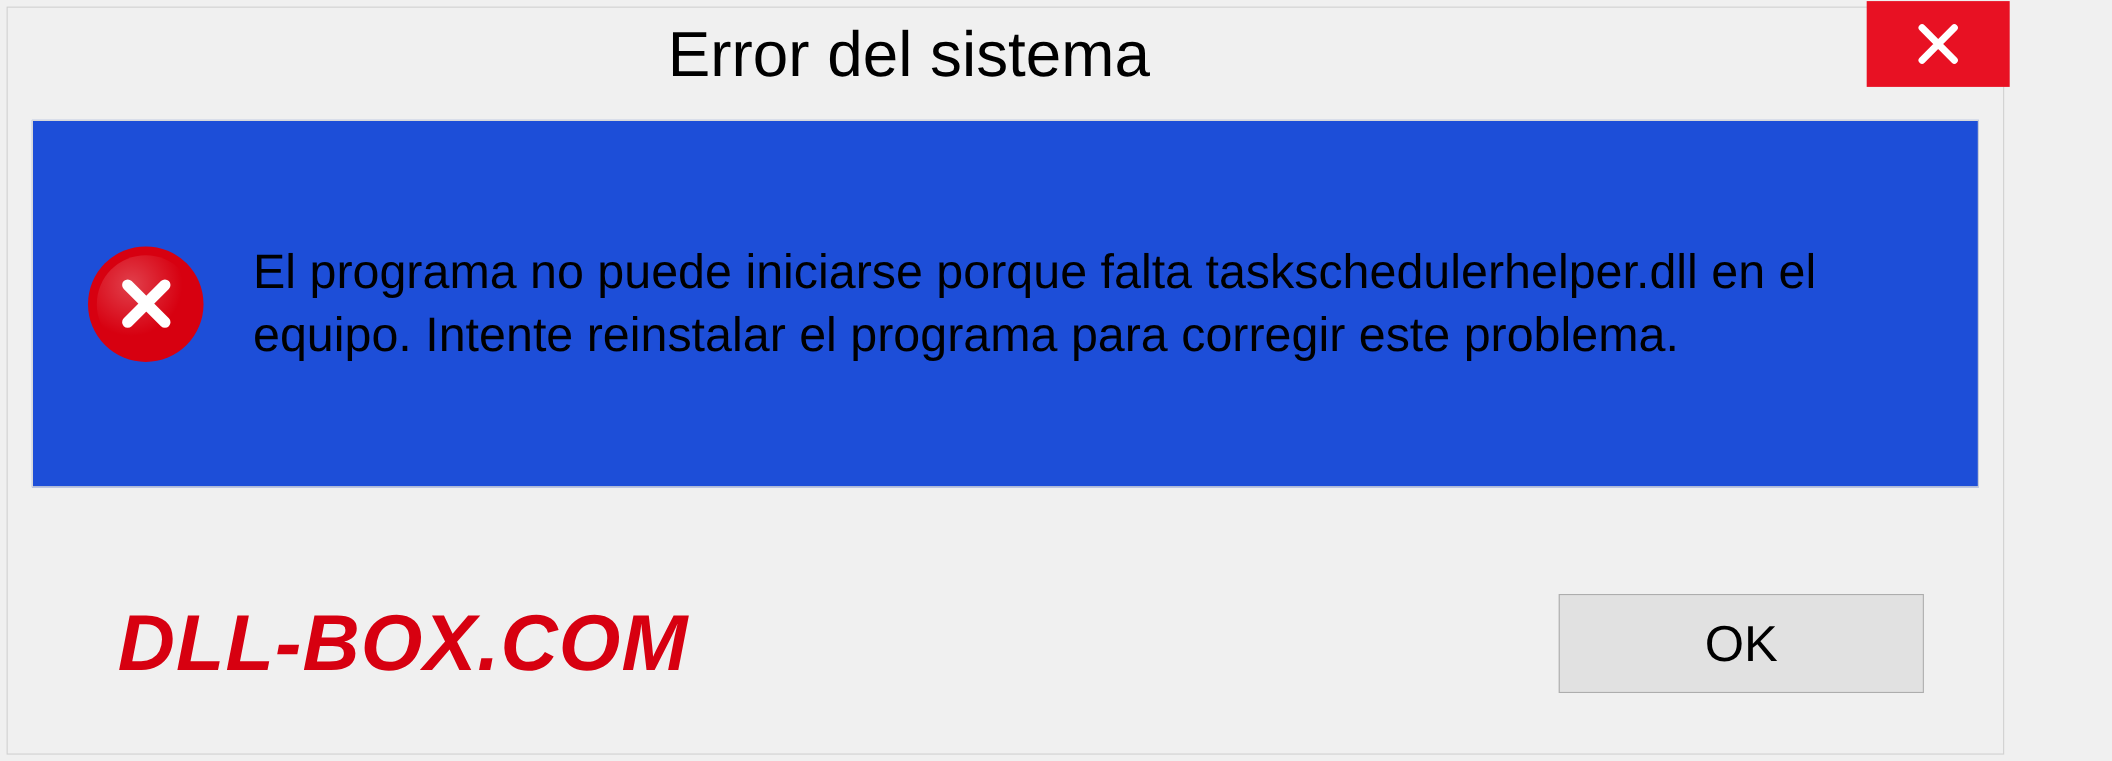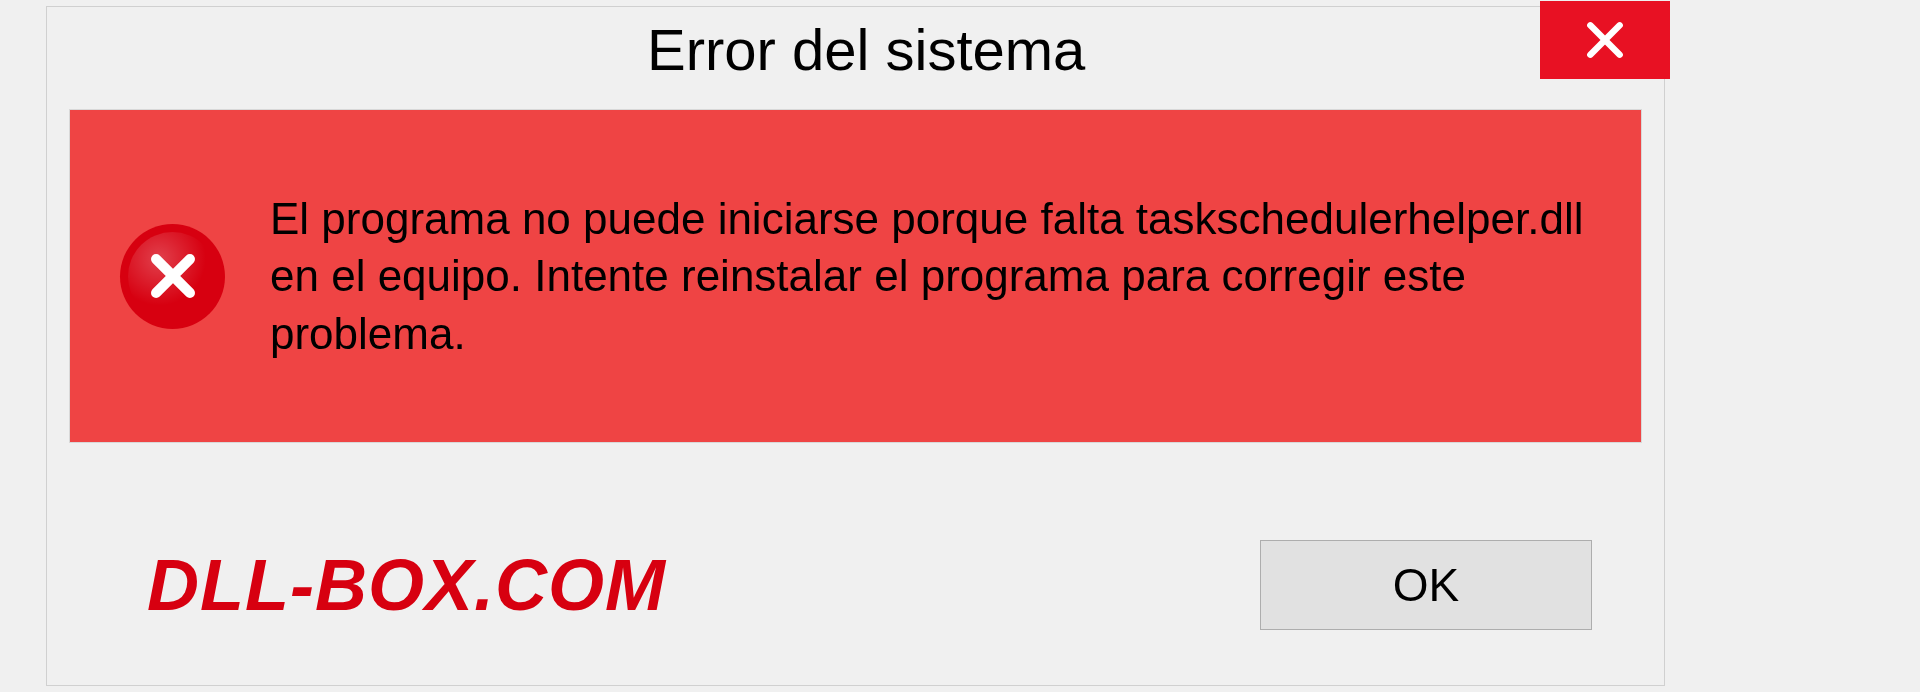--- a/index.html
+++ b/index.html
@@ -11,25 +11,24 @@
       font-family: "Segoe UI", Tahoma, Arial, sans-serif;
       background: #f0f0f0;
       width: 1920px;
       height: 692px;
       position: relative;
     }
     .dialog {
       position: absolute;
       left: 6px;
       top: 6px;
-      width: 1619px;
+      width: 1816px;
       height: 680px;
       background: #f0f0f0;
       border: 1px solid #d0d0d0;
-      margin-left: 40px;
     }
     .titlebar {
       position: relative;
       height: 84px;
       display: flex;
       align-items: center;
     }
     .title-text {
       font-size: 58px;
       font-weight: 400;
@@ -47,21 +46,21 @@
       align-items: center;
       justify-content: center;
       cursor: pointer;
     }
     .close-button svg {
       width: 44px;
       height: 44px;
     }
     .content-area {
       margin: 18px 22px 0 22px;
-      background: #ef4444;
+      background: #1d4ed8;
       border: 1px solid #d8d8d8;
       height: 334px;
       display: flex;
       align-items: center;
       padding: 0 50px;
     }
     .error-icon {
       flex-shrink: 0;
       width: 105px;
       height: 105px;

